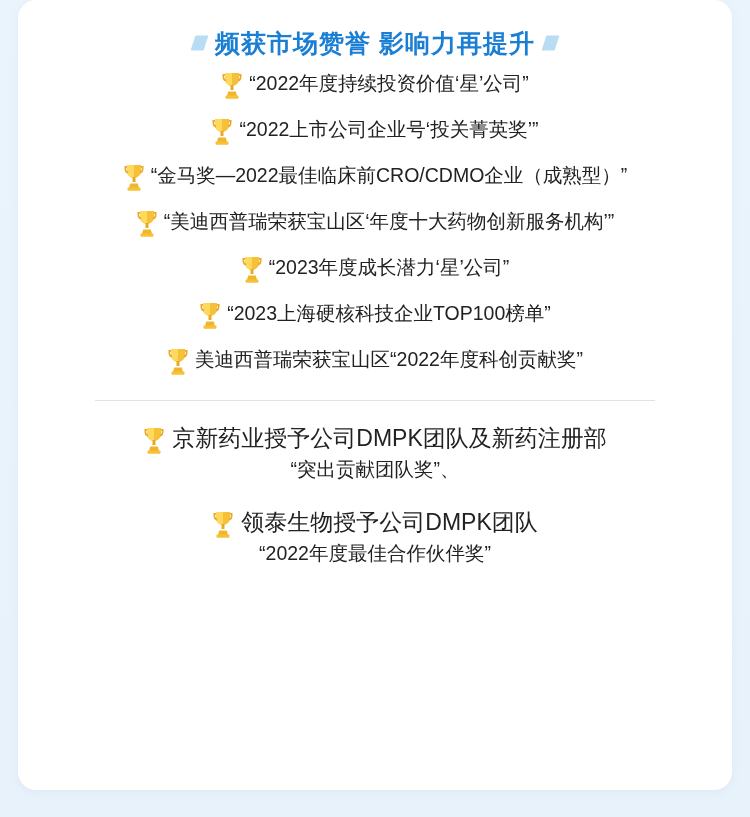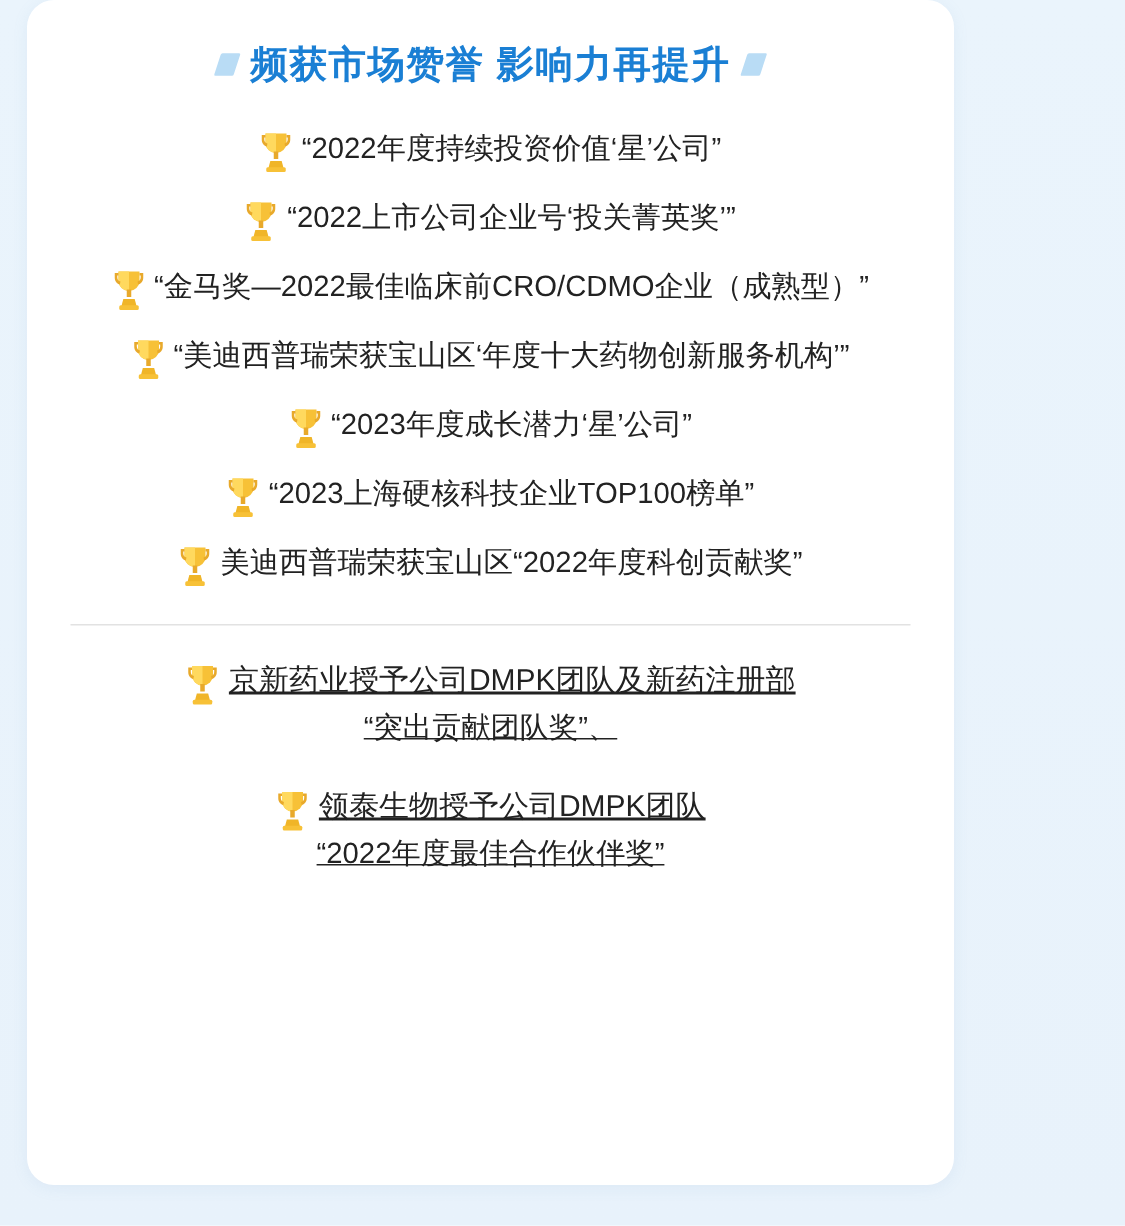--- a/index.html
+++ b/index.html
@@ -17,21 +17,21 @@
     position: relative;
     width: 750px;
     height: 817px;
     background: linear-gradient(180deg, #eaf4fc 0%, #e8f2fb 100%);
     box-sizing: border-box;
   }
   .card {
     position: absolute;
     left: 18px;
     top: 0;
-    width: 618px;
+    width: 714px;
     height: 790px;
     background: #ffffff;
     border-radius: 18px;
     box-shadow: 0 2px 10px rgba(120, 160, 200, 0.10);
     overflow: hidden;
   }
   .card-inner {
     padding: 0 22px;
   }
   
@@ -57,21 +57,21 @@
     width: 13px;
     height: 15px;
     background: #b9dcf5;
     border-radius: 1px;
   }
   .heading .bar.left { left: 0; }
   .heading .bar.right { right: 0; }
 
   
   .awards {
-    margin-top: 24px;
+    margin-top: 8px;
   }
   .award-row {
     display: flex;
     align-items: flex-start;
     justify-content: center;
     margin: 0 0 16px 0;
     padding: 0 6px;
   }
   .award-row .trophy {
     flex: 0 0 auto;
@@ -111,32 +111,30 @@
   }
   .partner-line1 .trophy {
     flex: 0 0 auto;
     width: 22px;
     height: 30px;
     margin-right: 7px;
     position: relative;
     top: 2px;
   }
   .partner-text {
-    font-size: 20px;
+    font-size: 23px;
     color: #222222;
     line-height: 31px;
     white-space: nowrap;
-    text-decoration: underline;
   }
   .partner-line2 {
     font-size: 19.5px;
     color: #222222;
     line-height: 31px;
     text-align: center;
-    text-decoration: underline;
   }
 </style>
 </head>
 <body>
 
 <div class="page">
   <div class="card">
     <div class="card-inner">
 
       <div class="heading-wrap">

